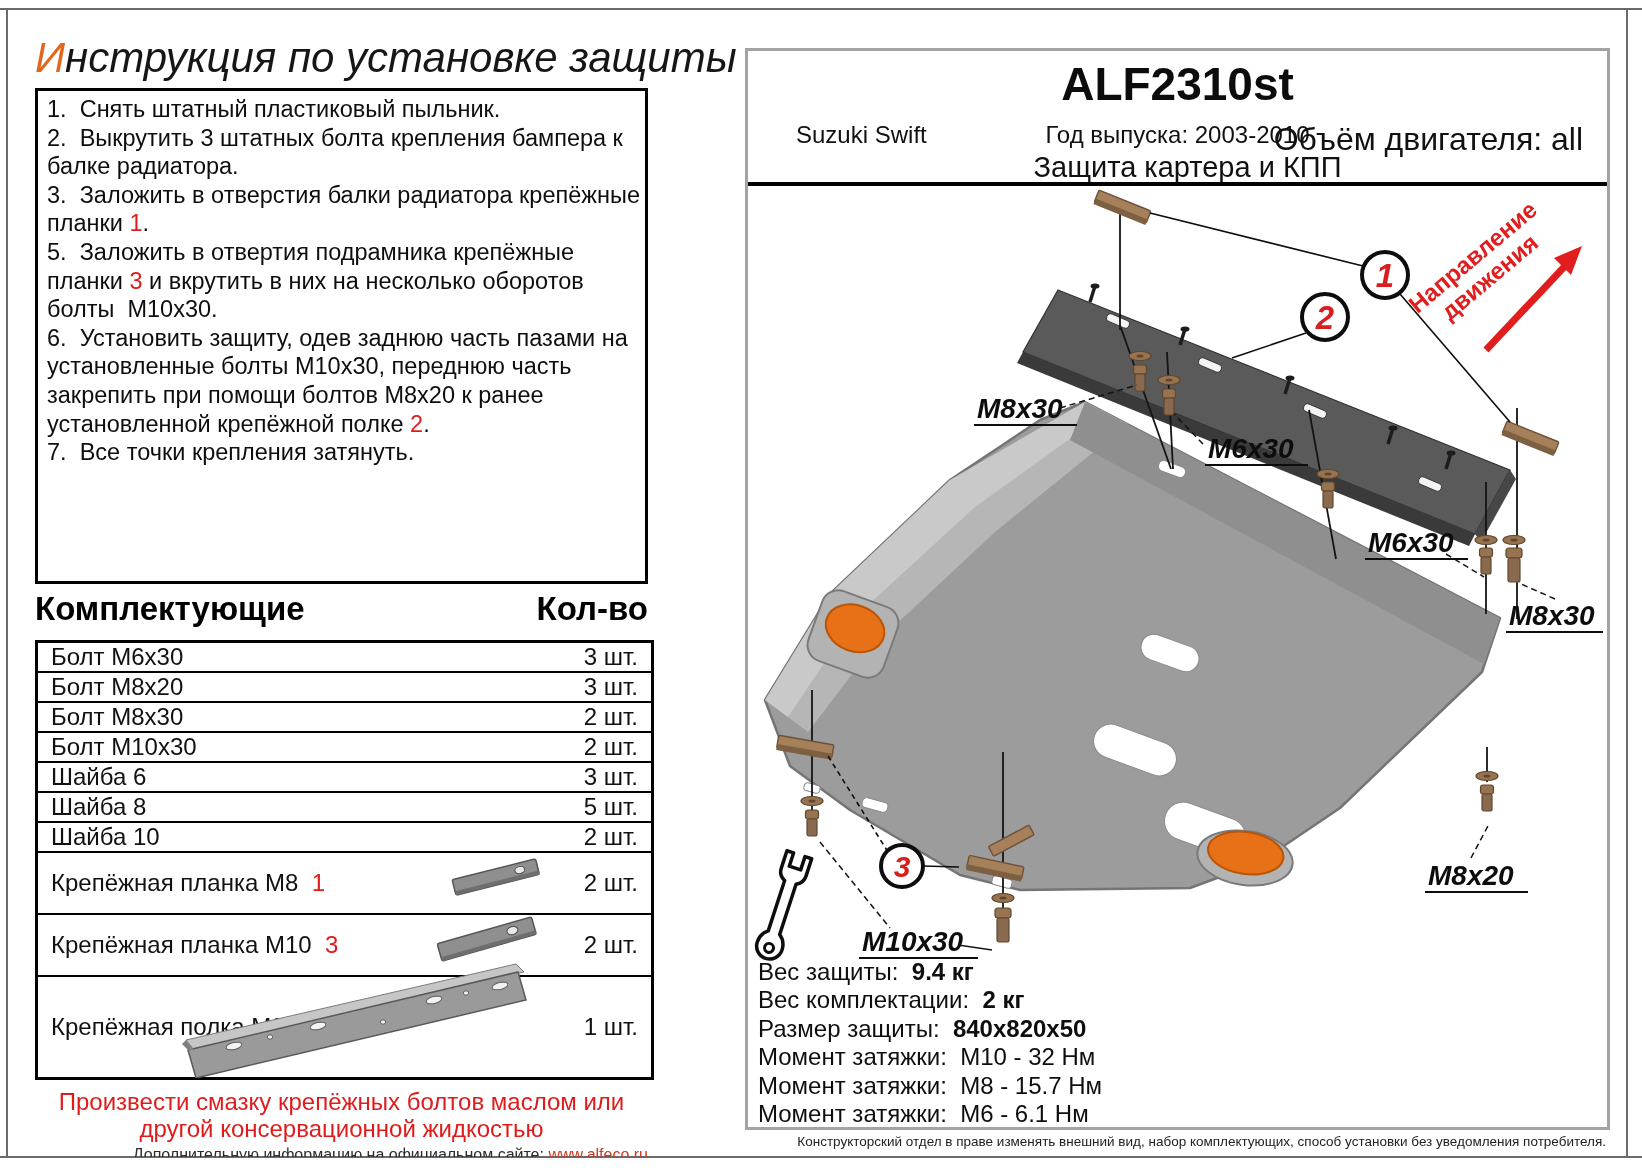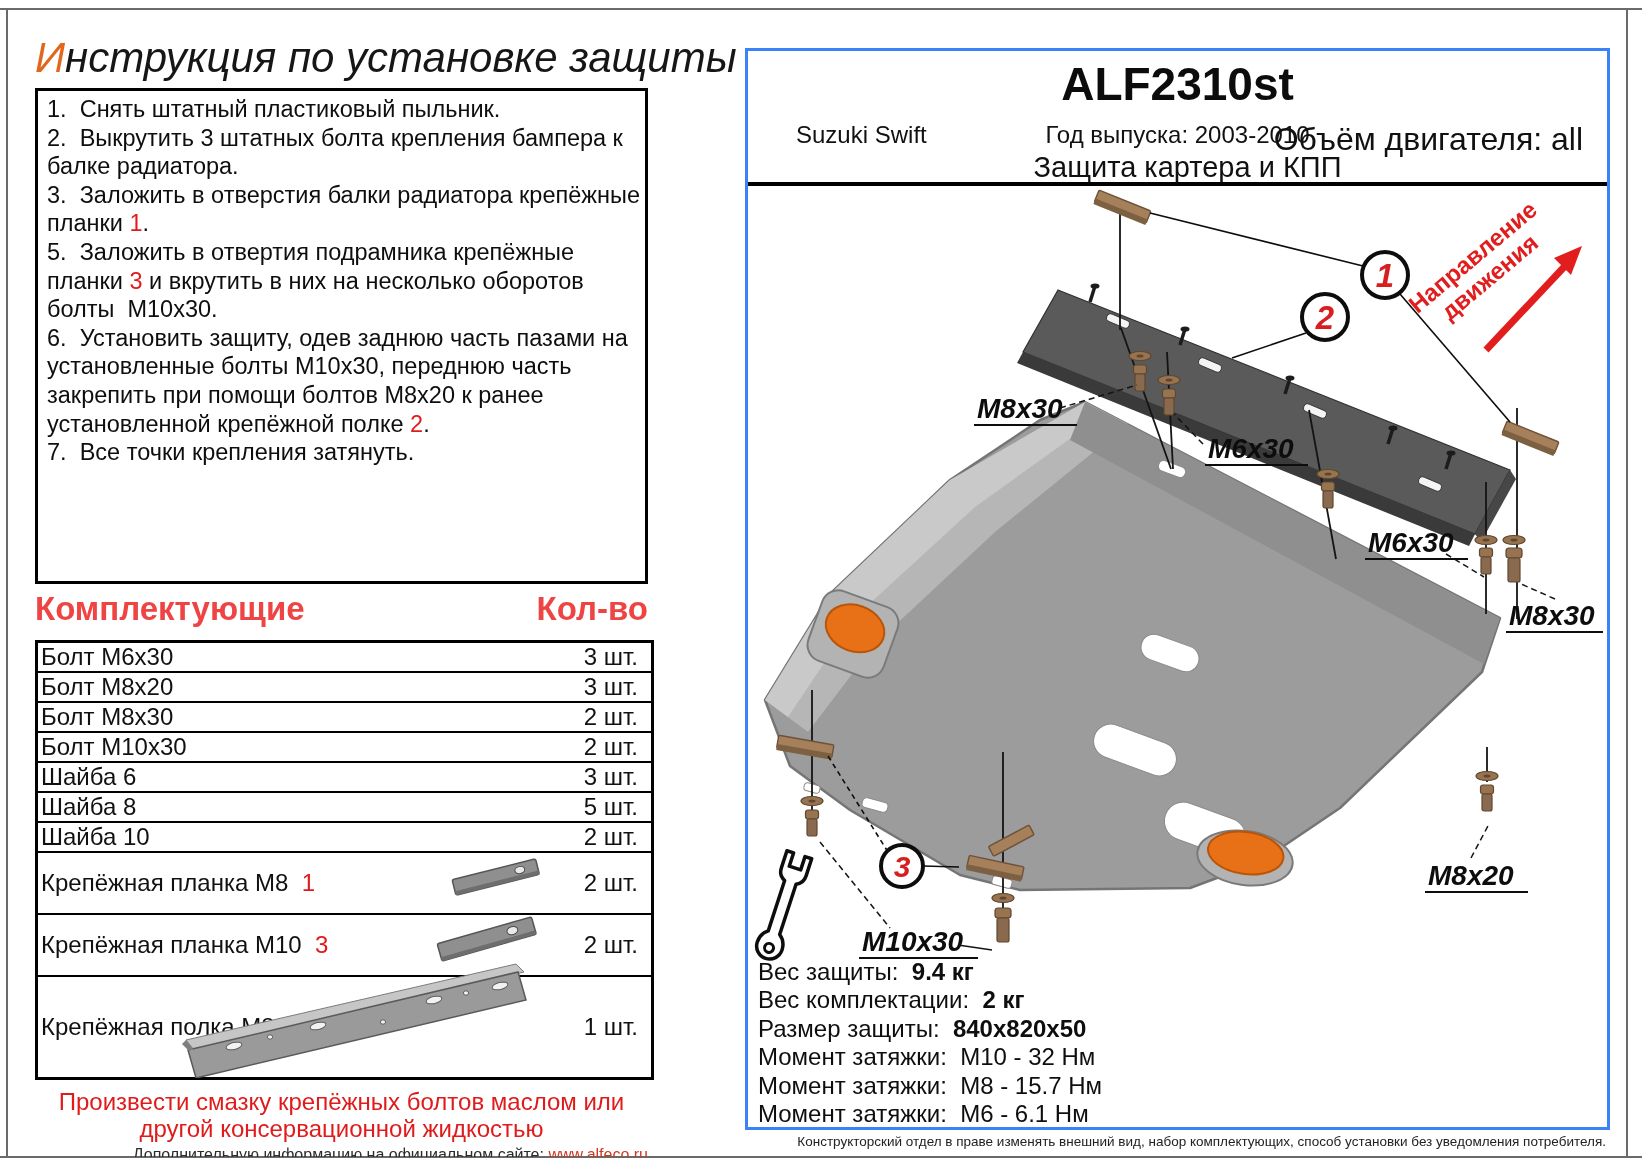--- a/index.html
+++ b/index.html
@@ -10,35 +10,35 @@
   .hline{position:absolute;background:#6a6a6a;height:2px;}
   .vline{position:absolute;background:#6a6a6a;width:2px;}
   
   .title{position:absolute;left:35px;top:34px;font-size:42px;letter-spacing:0;color:#161616;white-space:nowrap;font-style:italic;}
   .title .accent{color:#e2671c;}
   .stepsbox{position:absolute;left:35px;top:88px;width:613px;height:496px;border:3px solid #000;
             padding:4px 6px 0 9px;box-sizing:border-box;overflow:hidden;}
   .step{white-space:pre;font-size:23.5px;line-height:28.6px;color:#0e0e0e;}
   .rednum{color:#e01b1b;}
   .partshdr{position:absolute;left:35px;top:590px;width:613px;display:flex;justify-content:space-between;
-            font-size:33px;font-weight:bold;color:#ef4444;}
+            font-size:33px;font-weight:bold;color:#000000;}
   .ptable{position:absolute;left:35px;top:640px;width:613px;border:3px solid #000;box-sizing:content-box;}
   .prow{position:relative;display:flex;align-items:center;height:28px;border-bottom:2px solid #000;}
   .prow.h60{height:60px;}
   .prow.h100{height:100px;border-bottom:none;}
   .prow:last-child{border-bottom:none;}
-  .pname{padding-left:3px;font-size:24px;white-space:pre;}
+  .pname{padding-left:13px;font-size:24px;white-space:pre;}
   .pqty{margin-left:auto;padding-right:13px;font-size:24px;white-space:pre;}
   .warn{position:absolute;left:35px;top:1088px;width:613px;text-align:center;color:#e01b1b;
         font-size:24px;line-height:27px;}
   .clipnote{position:absolute;left:35px;top:1146px;width:613px;height:11px;overflow:hidden;
             text-align:right;font-size:16px;color:#2b2b2b;}
   .clipnote .lnk{color:#cc3a21;}
   
-  .rbox{position:absolute;left:745px;top:48px;width:865px;height:1082px;border:3px solid #3b82f6;box-sizing:border-box;}
+  .rbox{position:absolute;left:745px;top:48px;width:865px;height:1082px;border:3px solid #a3a3a3;box-sizing:border-box;}
   .rcode{position:absolute;left:0;top:6px;width:100%;text-align:center;font-size:46px;font-weight:bold;color:#0c0c0c;}
   .rcar{position:absolute;left:48px;top:70px;font-size:24px;}
   .ryear{position:absolute;left:0;top:70px;width:100%;text-align:center;font-size:24px;}
   .rengine{position:absolute;right:24px;top:70px;font-size:32px;}
   .rsub{position:absolute;left:10px;top:100px;width:100%;text-align:center;font-size:29px;}
   .rdivider{position:absolute;left:0;top:131px;width:100%;height:4px;background:#000;}
   .diagram{position:absolute;left:745px;top:184px;width:863px;height:942px;}
   .specs{position:absolute;left:758px;top:958px;font-size:24px;line-height:28.4px;color:#0e0e0e;z-index:5;}
   .specs .b{font-weight:bold;}
   .specline span{white-space:pre;}

